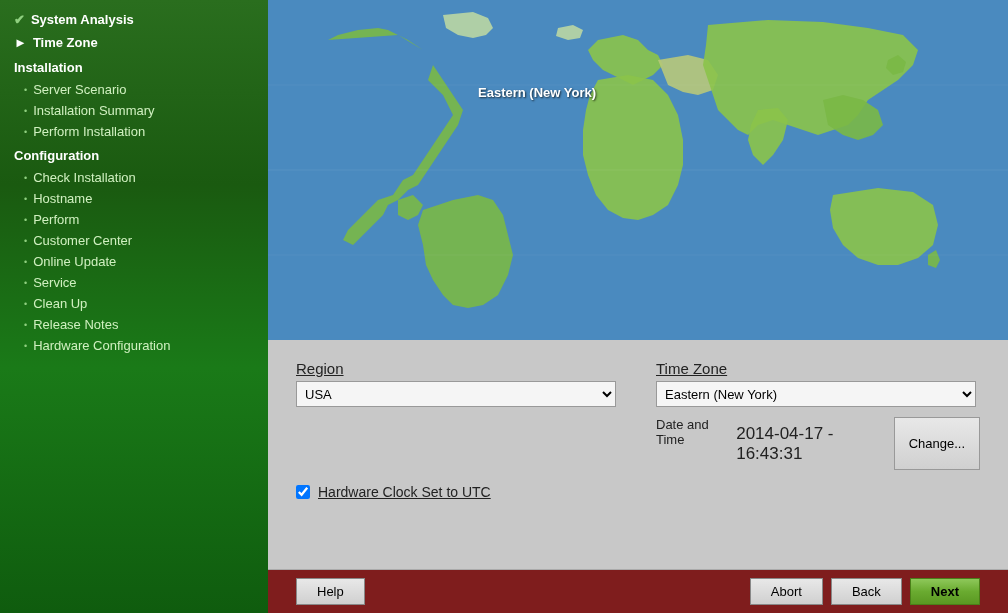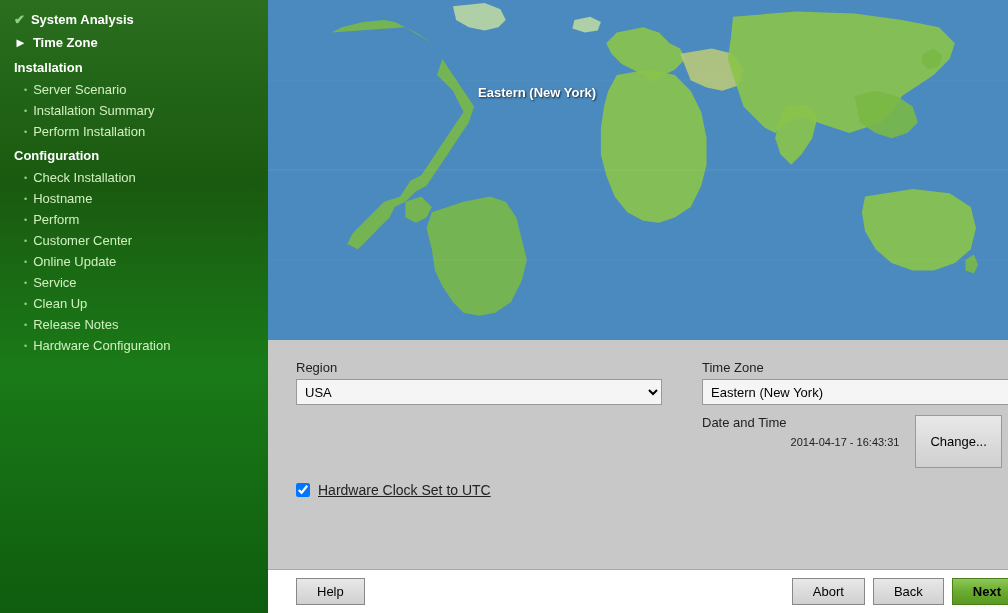--- a/index.html
+++ b/index.html
@@ -108,55 +108,56 @@
       align-items: flex-start;
     }
 
     .form-group {
       display: flex;
       flex-direction: column;
       gap: 4px;
     }
 
     .form-group label {
-      font-size: 13px;
+      font-size: 15px;
       color: #222;
+      text-decoration: underline;
     }
 
     .form-group select {
       height: 26px;
       border: 1px solid #999;
       background: #f5f5f5;
       font-size: 13px;
       padding: 0 4px;
       cursor: pointer;
     }
 
-    .region-select { width: 366px; }
+    .region-select { width: 320px; }
     .timezone-select { width: 320px; }
 
     .datetime-group {
       display: flex;
       flex-direction: row;
       gap: 4px;
     }
 
     .datetime-label {
       font-size: 13px;
       color: #222;
     }
 
     .datetime-row {
       display: flex;
       align-items: center;
       gap: 16px;
     }
 
     .datetime-value {
-      font-size: 11px;
+      font-size: 17px;
       color: #222;
     }
 
     .change-button {
       padding: 18px 14px;
       background: linear-gradient(180deg, #e8e8e8 0%, #d0d0d0 100%);
       border: 1px solid #999;
       font-size: 13px;
       cursor: pointer;
     }
@@ -179,21 +180,21 @@
       color: #222;
       text-decoration: underline;
     }
 
     
     .button-bar {
       display: flex;
       justify-content: space-between;
       align-items: center;
       padding: 8px 28px;
-      background: #ffffff;
+      background: #7f1d1d;
       border-top: 1px solid #aaa;
     }
 
     .btn {
       padding: 5px 20px;
       font-size: 13px;
       border: 1px solid #888;
       cursor: pointer;
       background: linear-gradient(180deg, #e8e8e8 0%, #d0d0d0 100%);
     }

